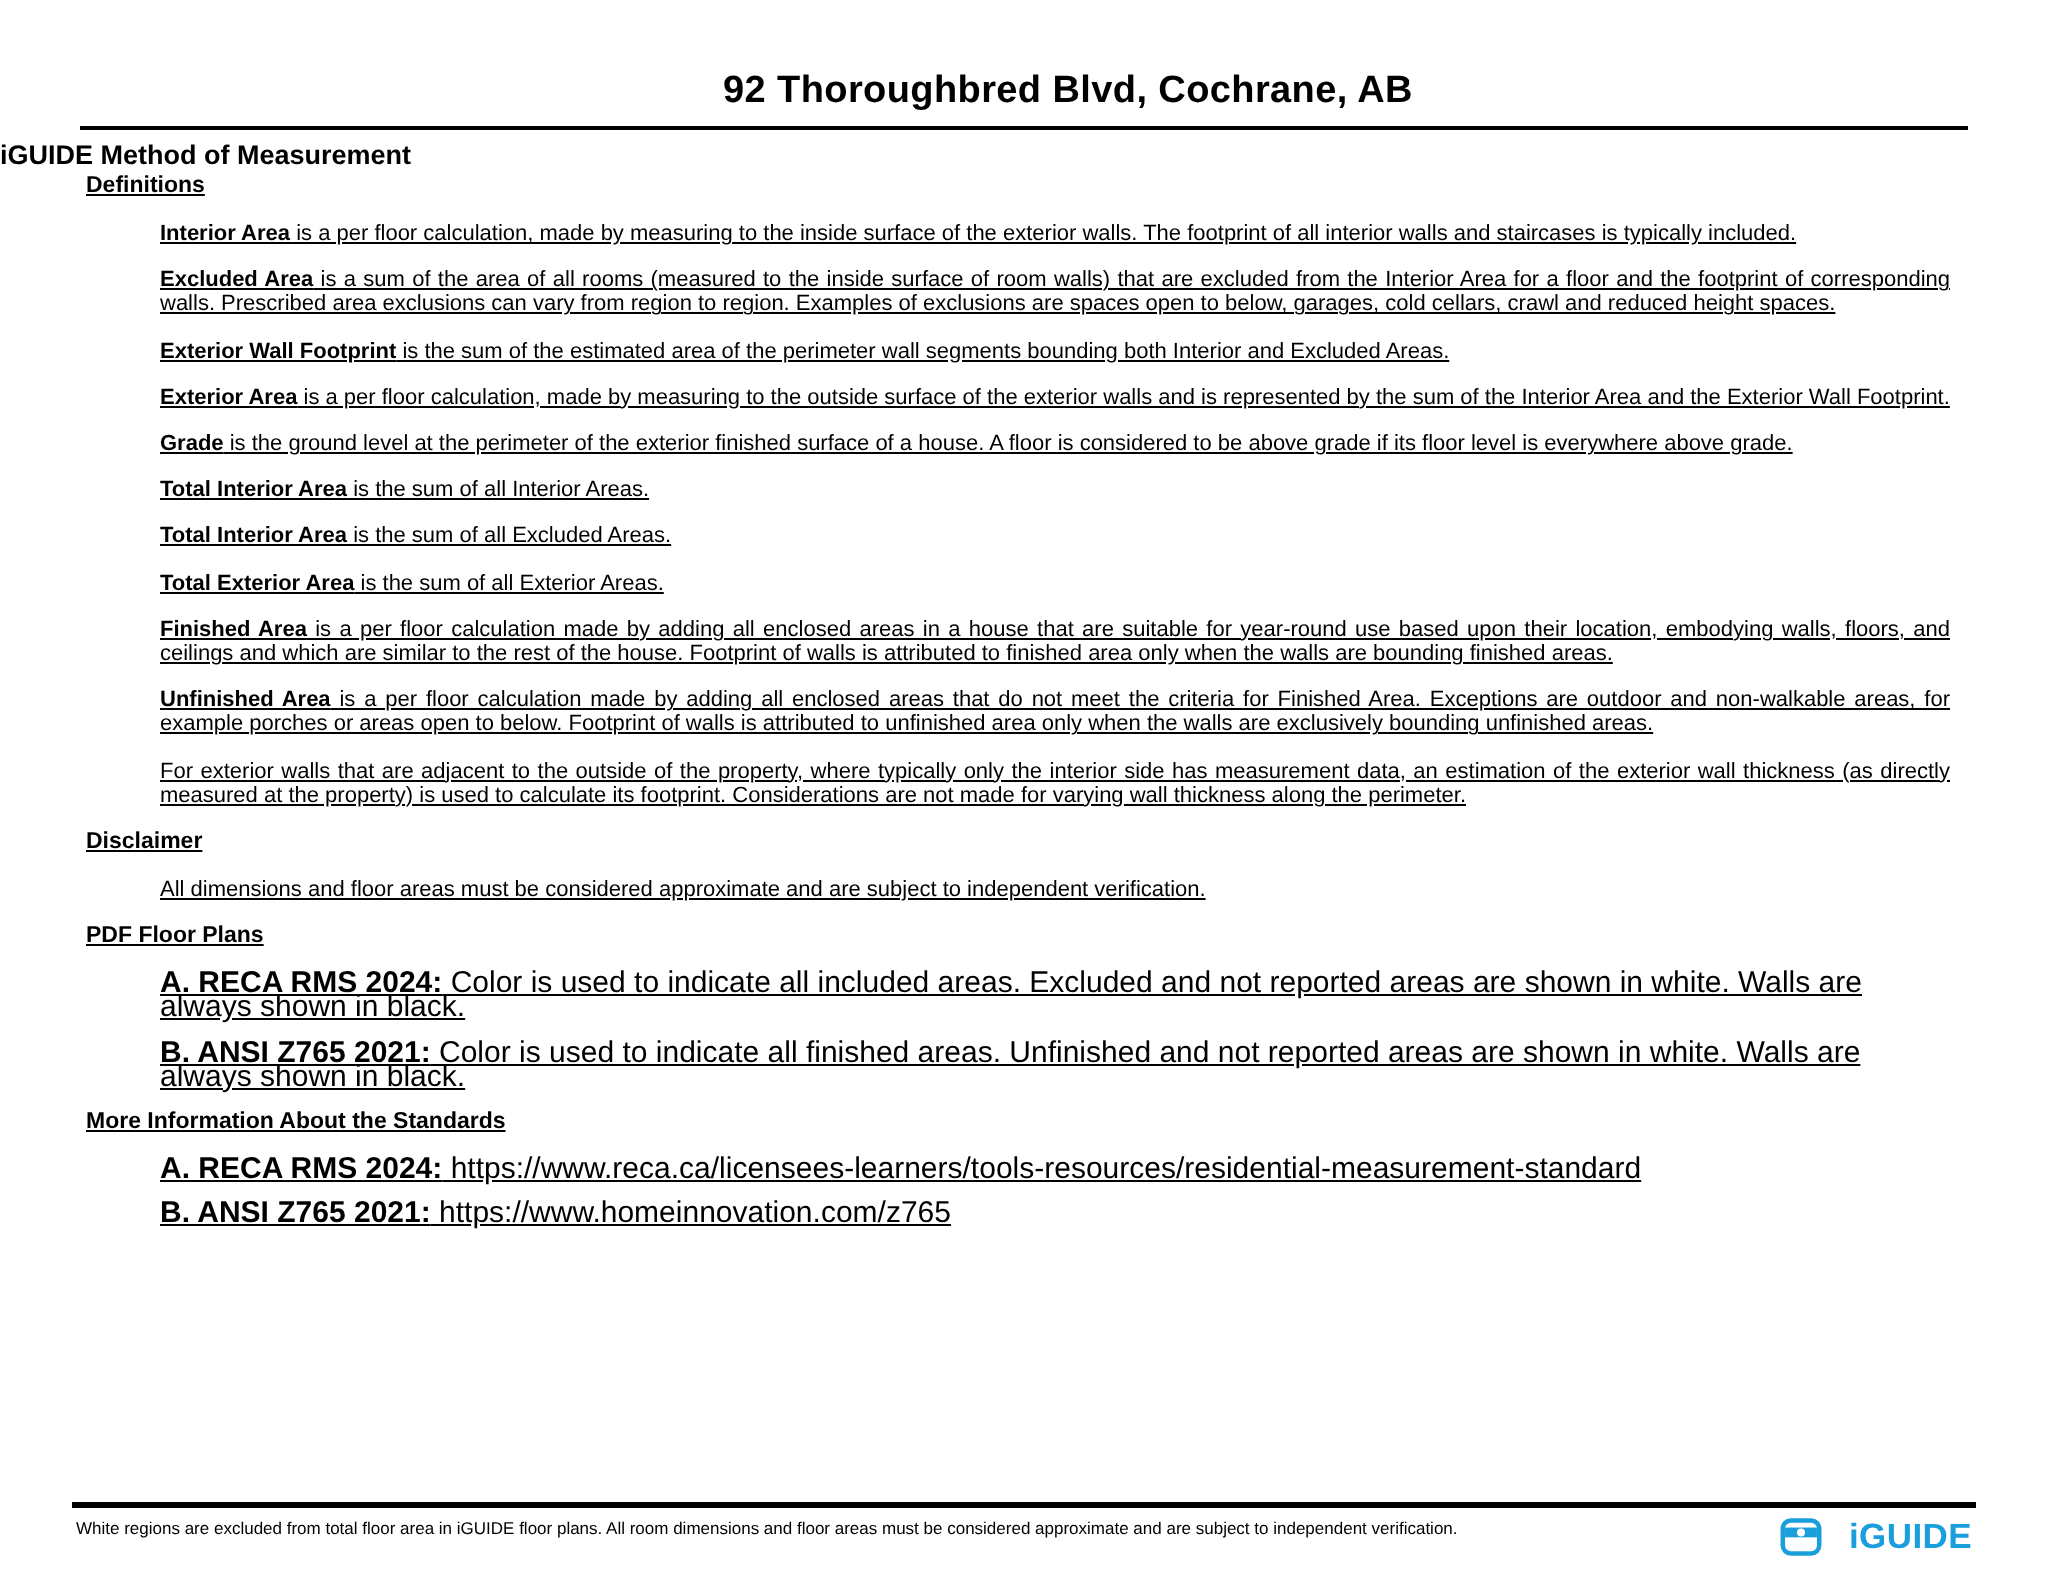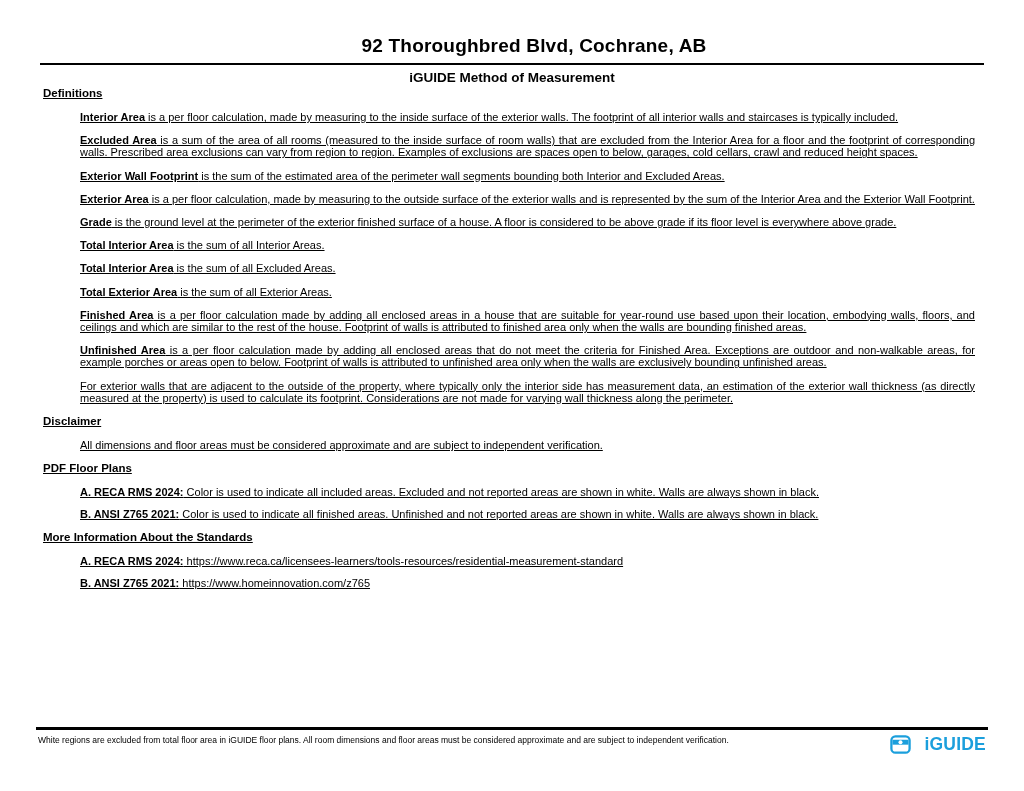--- a/index.html
+++ b/index.html
@@ -23,21 +23,20 @@
     letter-spacing: 0.2px;
     padding-left: 44px;
   }
   .title-rule {
     border-top: 2px solid #000;
     margin: 7px 40px 0 40px;
   }
   .doc-subtitle {
     margin-top: 5px;
     margin-bottom: 2px;
-    text-align: center;
     font-size: 13.5px;
     font-weight: bold;
     line-height: 15px;
   }
 
   .section-heading {
     margin: 2px 0 12px 43px;
     font-size: 11.5px;
     font-weight: bold;
     line-height: 12px;
@@ -46,31 +45,31 @@
 
   .para {
     margin: 0 49px 11px 80px;
     font-size: 11px;
     line-height: 12.2px;
     text-align: justify;
   }
   .para b { font-weight: bold; }
   .line-item {
     margin: 0 49px 10px 80px;
-    font-size: 11px;
+    font-size: 15px;
     line-height: 12.2px;
   }
   .line-item b { font-weight: bold; }
   .section { margin-bottom: 2px; text-decoration: underline; }
 
   .footer {
     position: absolute;
     left: 36px;
     right: 36px;
-    top: 727px;
+    top: 751px;
     border-top: 3px solid #000;
     padding-top: 5px;
     display: flex;
     justify-content: space-between;
     align-items: flex-start;
   }
   .footer-disclaimer {
     font-size: 8.5px;
     line-height: 10px;
     max-width: 800px;

